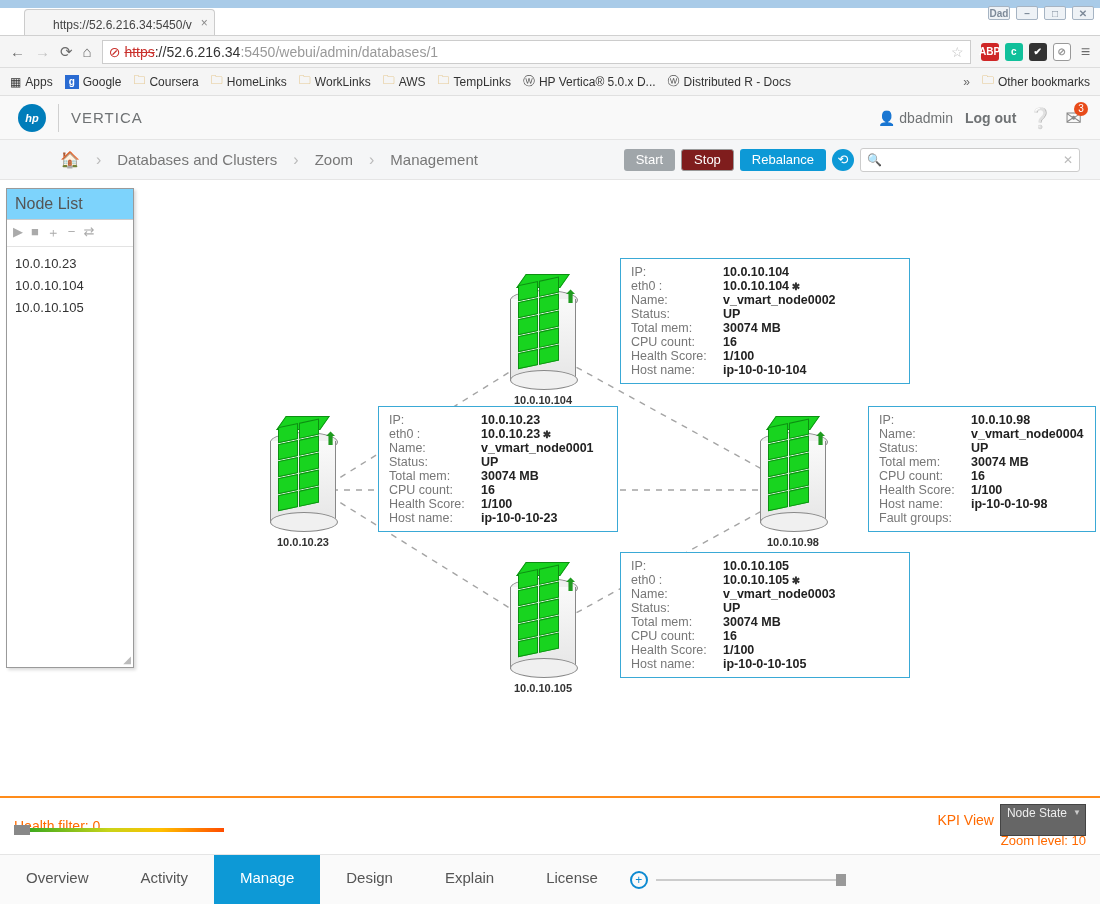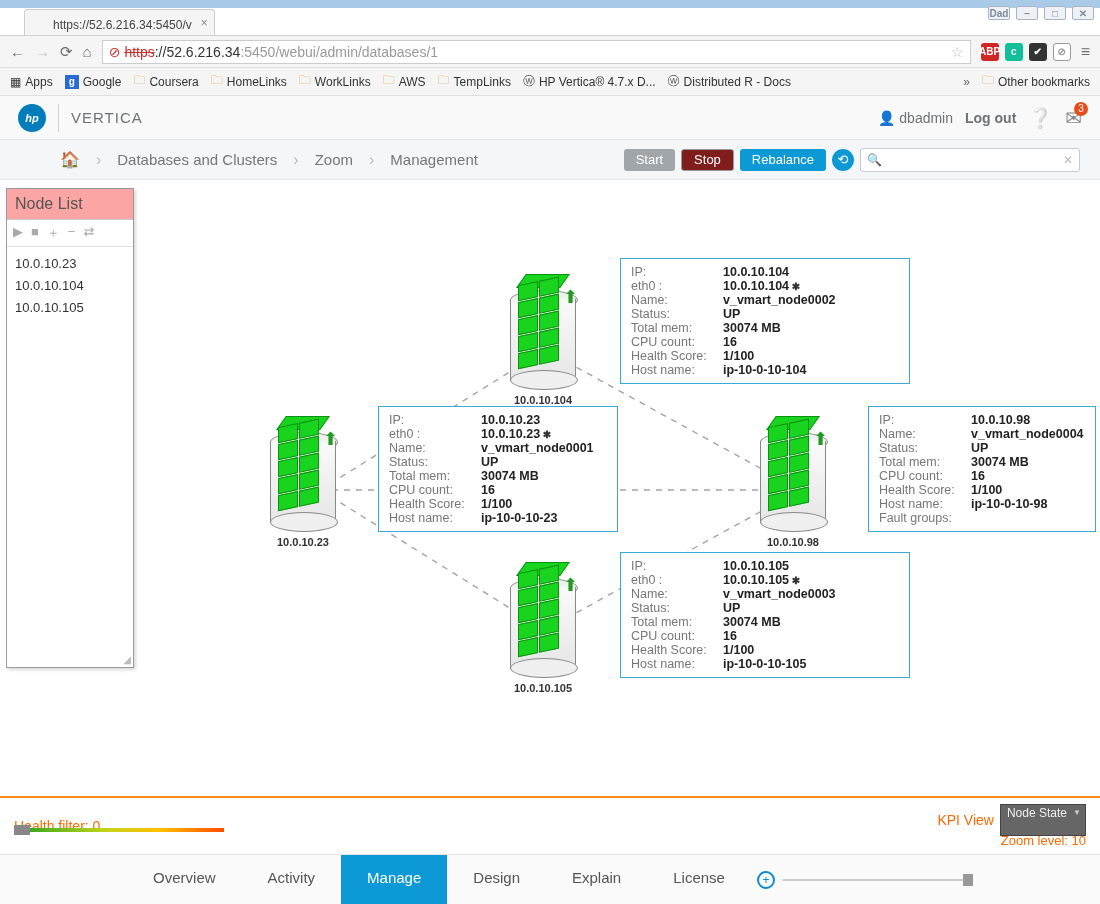--- a/index.html
+++ b/index.html
@@ -61,21 +61,21 @@
 .btn.rebal { background:#0d99d6; }
 .cycle-icn { width:22px; height:22px; border-radius:50%; background:#0d99d6; color:#fff; display:inline-flex; align-items:center; justify-content:center; font-size:13px;}
 .search-box { width: 220px; height: 24px; border:1px solid #ccc; border-radius:3px; background:#fff; position:relative; display:flex; align-items:center; padding:0 22px 0 22px; }
 .search-box .sicon { position:absolute; left:6px; color:#bbb; font-size:12px;}
 .search-box .sclr  { position:absolute; right:6px; color:#bbb; font-size:12px;}
 
 
 .canvas { position:relative; width:1100px; height: 636px; background:#fff; }
 
 .node-list { position:absolute; left:6px; top:8px; width:128px; height:480px; border:1px solid #9a9a9a; background:#fff; box-shadow: 2px 2px 3px rgba(0,0,0,0.15); }
-.node-list-title { padding:6px 8px; font-size:16px; color:#555; border-bottom:1px solid #ccc; background:#fca5a5;}
+.node-list-title { padding:6px 8px; font-size:16px; color:#555; border-bottom:1px solid #ccc; background:#7dd3fc;}
 .node-list-tools { display:flex; gap:8px; padding:4px 6px; color:#aaa; border-bottom:1px solid #e3e3e3; font-size:13px;}
 .node-list-items { padding:6px 8px; }
 .node-list-items div { font-size:13px; color:#333; line-height:22px; cursor:pointer;}
 .nl-resize { position:absolute; right:2px; bottom:2px; color:#bbb; font-size:10px;}
 
 
 .cluster-node { position:absolute; text-align:center; }
 .cluster-node .lbl { font-size:11px; font-weight:bold; color:#333; margin-top:4px;}
 .up-arrow { position:absolute; right:-2px; top:-4px; color:#1f9b1f; font-size:18px; z-index:3; }
 
@@ -109,21 +109,21 @@
 .kpi-row { position:absolute; right:14px; top:6px; display:flex; align-items:center; gap:6px; }
 .kpi-label { color:#ff6a00; font-size:14px; }
 .kpi-sel { background:#666; color:#eee; font-size:12px; padding:1px 18px 15px 6px; border:1px solid #444; position:relative; }
 .kpi-sel::after { content:"▼"; position:absolute; right:4px; font-size:8px; color:#ccc; top:3px;}
 .zoom-row { position:absolute; right:14px; bottom:6px; display:flex; align-items:center; gap:8px; font-size:13px; color:#ff6a00;}
 .zoom-track{ width:190px; height:2px; background:#ccc; position:relative; }
 .zoom-thumb{ position:absolute; right:0; top:-5px; width:10px; height:12px; background:#999;}
 .zoom-target{ width:18px; height:18px; border:2px solid #0d8ad1; border-radius:50%; display:flex; align-items:center; justify-content:center; }
 .zoom-target::before{content:"+"; color:#0d8ad1; font-size:12px; line-height:1;}
 
-.tabbar { position:absolute; left:0; right:0; bottom:0; height:50px; display:flex; justify-content:center; border-top:1px solid #e5e5e5; background:#fafafa;}
+.tabbar { position:absolute; left:0; right:0; bottom:0; height:50px; display:flex; border-top:1px solid #e5e5e5; background:#fafafa;}
 .tabbar .tab { padding: 14px 26px; font-size:15px; color:#555; cursor:pointer; }
 .tabbar .tab.active { background:#0d99d6; color:#fff; }
 </style>
 </head>
 <body>
 
 <div class="win-title"></div>
 <div class="tab-strip">
   <div class="browser-tab">
     <span>https://52.6.216.34:5450/v</span>
@@ -180,21 +180,21 @@
   <span class="bm-item">
       <span class="bm-fold">🗀</span>
       <span>AWS</span>
     </span>
   <span class="bm-item">
       <span class="bm-fold">🗀</span>
       <span>TempLinks</span>
     </span>
   <span class="bm-item">
       <span class="bm-wp">ⓦ</span>
-      <span>HP Vertica® 4.7.x D...</span>
+      <span>HP Vertica® 5.0.x D...</span>
     </span>
   <span class="bm-item">
       <span class="bm-wp">ⓦ</span>
       <span>Distributed R - Docs</span>
     </span>
   <span class="bm-chev">»</span>
   <span class="bm-item">
       <span class="bm-fold">🗀</span>
       <span>Other bookmarks</span>
     </span>

